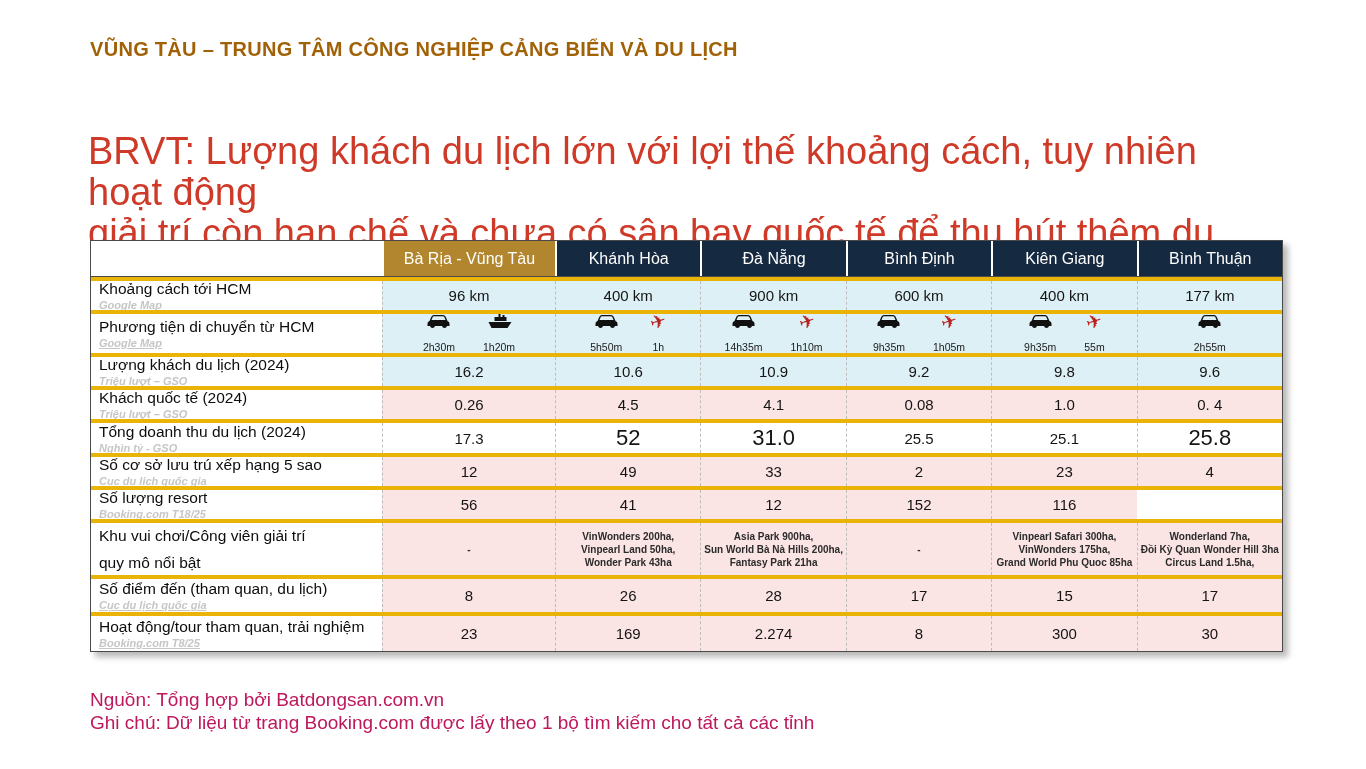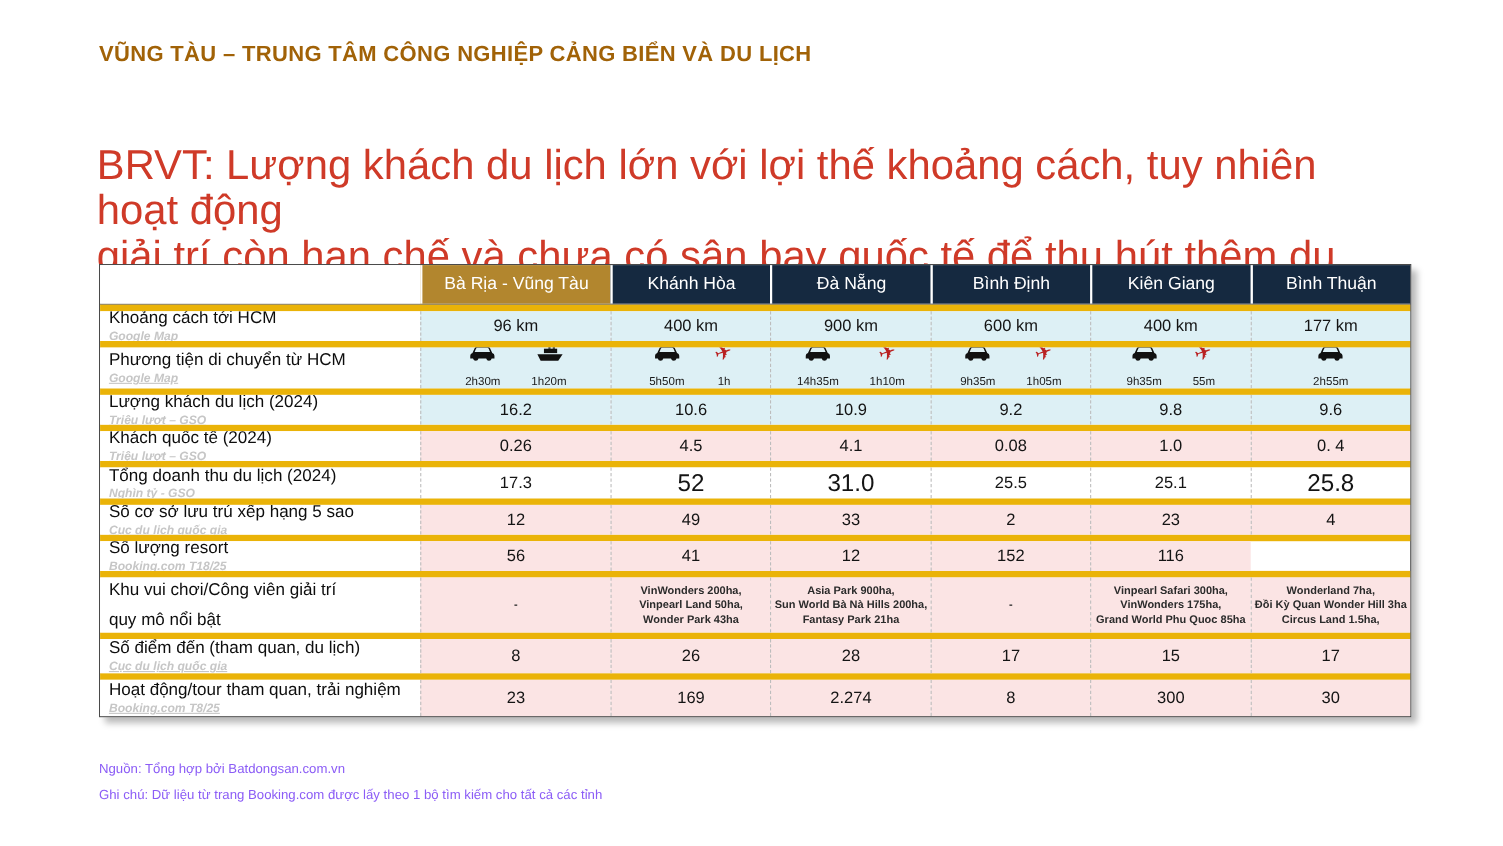--- a/index.html
+++ b/index.html
@@ -29,21 +29,21 @@
   .cmp-table {
     position:absolute; left:90px; top:240px; width:1193px;
     border:1px solid #4a4a4a;
     box-shadow:5px 5px 6px rgba(0,0,0,.28);
     background:#fff;
   }
   .t-row {
     display:grid;
     grid-template-columns:291px 173px repeat(5, 1fr);
   }
-  .t-row + .t-row { border-top:6px solid #eab308; }
+  .t-row + .t-row { border-top:4px solid #eab308; }
   .cell {
     display:flex; align-items:center; justify-content:center;
     overflow:hidden;
   }
   .t-row .cell + .cell { border-left:1px dashed #bdbdbd; }
 
   
   .t-row.head .cell + .cell { border-left:2px solid #ffffff; }
   .t-row.head { border-bottom:1px solid #4a4a4a; }
   .h { color:#fff; font-size:16px; font-weight:400; }
@@ -76,21 +76,21 @@
   .ticon svg { display:block; }
   .plane-glyph {
     font-family:"DejaVu Sans", sans-serif;
     font-size:19px; line-height:17px; color:#b92020;
     transform:rotate(-18deg); display:inline-block;
   }
   .ttime { font-size:10.5px; color:#1a1a1a; margin-top:11px; }
 
   .footer {
     position:absolute; left:90px; top:688px;
-    font-size:12px; line-height:23px; color:#8b5cf6;
+    font-size:19px; line-height:23px; color:#be185d;
   }
 </style>
 </head>
 <body>
 
 <div class="slide">
 
   <div class="top-title">VŨNG TÀU – TRUNG TÂM CÔNG NGHIỆP CẢNG BIỂN VÀ DU LỊCH</div>
 
   <div class="headline">BRVT: Lượng khách du lịch lớn với lợi thế khoảng cách, tuy nhiên hoạt động

